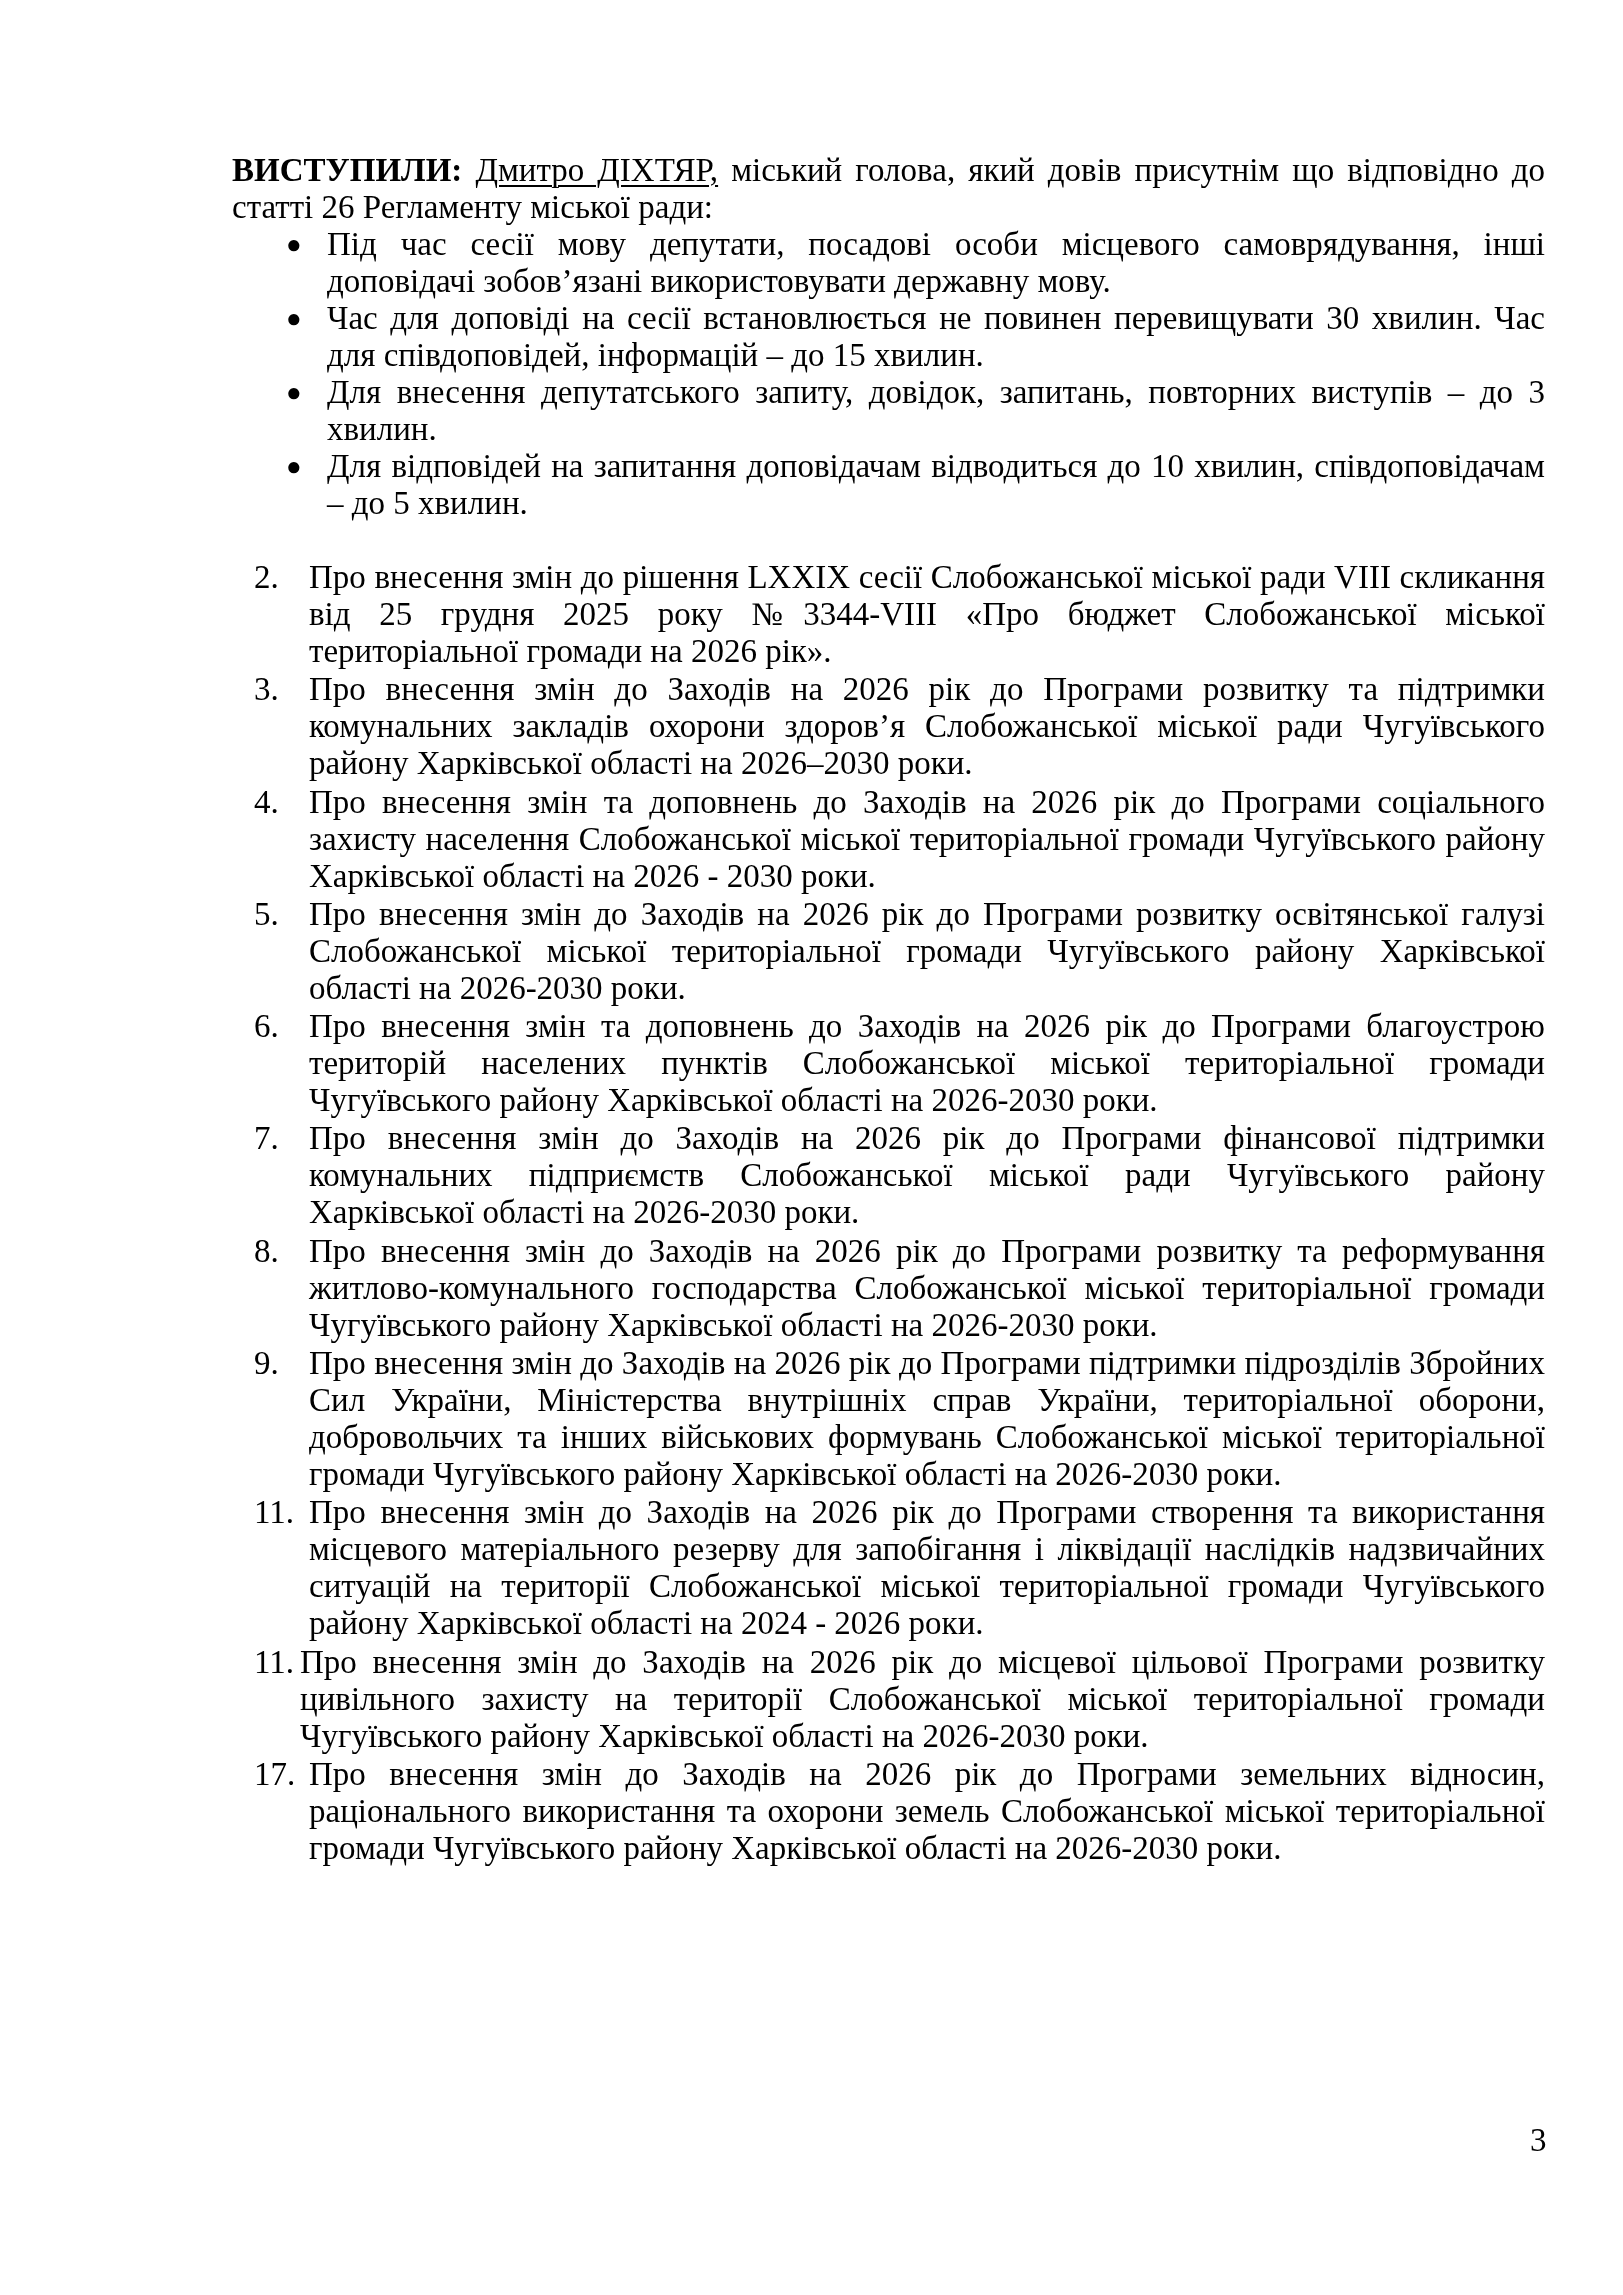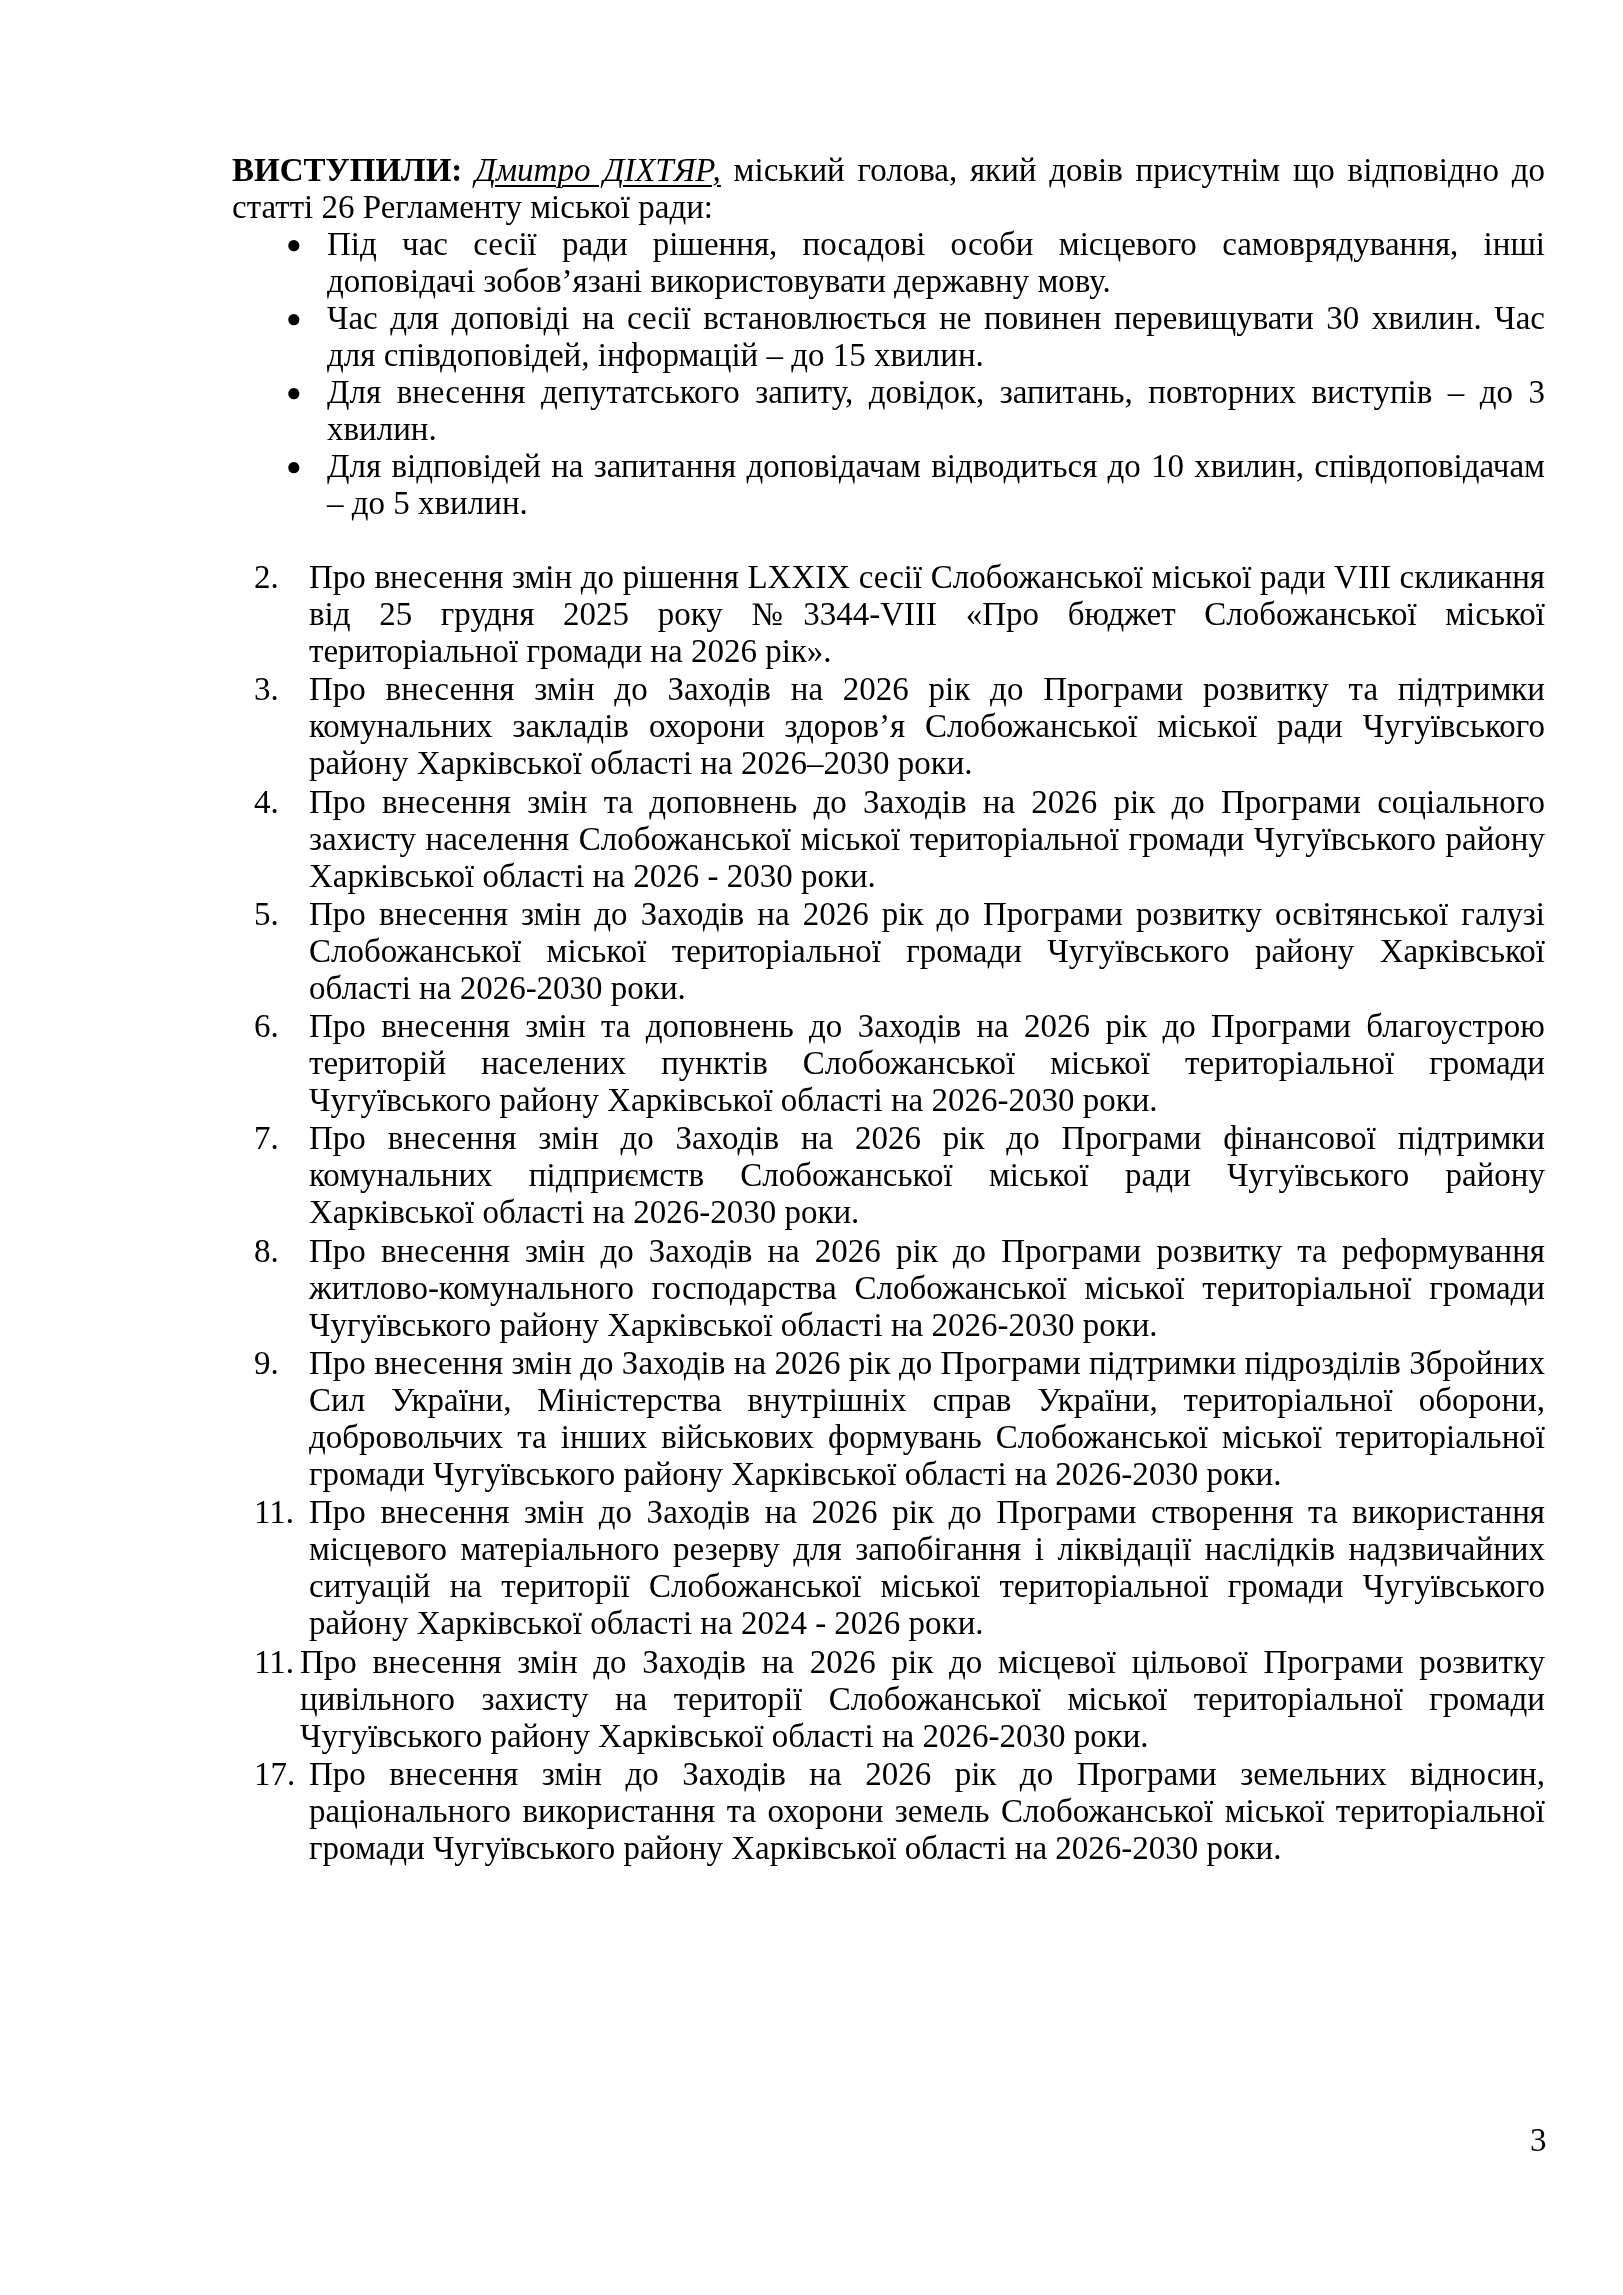--- a/index.html
+++ b/index.html
@@ -24,21 +24,20 @@
       line-height: 37px;
     }
     .para {
       text-align: justify;
       margin: 0;
     }
     .label {
       font-weight: bold;
     }
     .speaker {
-      font-style: italic;
       text-decoration: underline;
       text-decoration-thickness: 2px;
       text-underline-offset: 3.9px;
     }
     ul.bullets {
       list-style: none;
       margin: 0 0 37px 0;
       padding: 0;
     }
     ul.bullets li {
@@ -80,21 +79,21 @@
     }
   </style>
 </head>
 <body>
 
 <div class="page">
 
   <p class="para"><span class="label">ВИСТУПИЛИ:</span> <span class="speaker">Дмитро ДІХТЯР,</span><span> міський голова, який довів присутнім що відповідно до статті 26 Регламенту міської ради:</span></p>
 
   <ul class="bullets">
-    <li><span class="bullet">●</span><span>Під час сесії ради рішення, посадові особи місцевого самоврядування, інші доповідачі зобов’язані використовувати державну мову.</span></li>
+    <li><span class="bullet">●</span><span>Під час сесії мову депутати, посадові особи місцевого самоврядування, інші доповідачі зобов’язані використовувати державну мову.</span></li>
     <li><span class="bullet">●</span><span>Час для доповіді на сесії встановлюється не повинен перевищувати 30 хвилин. Час для співдоповідей, інформацій – до 15 хвилин.</span></li>
     <li><span class="bullet">●</span><span>Для внесення депутатського запиту, довідок, запитань, повторних виступів – до 3 хвилин.</span></li>
     <li><span class="bullet">●</span><span>Для відповідей на запитання доповідачам відводиться до 10 хвилин, співдоповідачам – до 5 хвилин.</span></li>
   </ul>
 
 
   <ol class="items">
     <li><span class="num">2.</span><span>Про  внесення змін до рішення LXXIX сесії Слобожанської  міської ради VIII скликання від 25 грудня 2025 року №3344-VIII «Про бюджет Слобожанської міської територіальної громади на 2026 рік».</span></li>
     <li><span class="num">3.</span><span>Про внесення змін до Заходів на 2026 рік до Програми розвитку та підтримки комунальних закладів охорони здоров’я Слобожанської міської ради Чугуївського району Харківської області на 2026–2030 роки.</span></li>
     <li><span class="num">4.</span><span>Про внесення змін та доповнень до Заходів на 2026 рік до Програми соціального захисту населення Слобожанської міської територіальної громади Чугуївського району Харківської області на 2026 - 2030 роки.</span></li>

